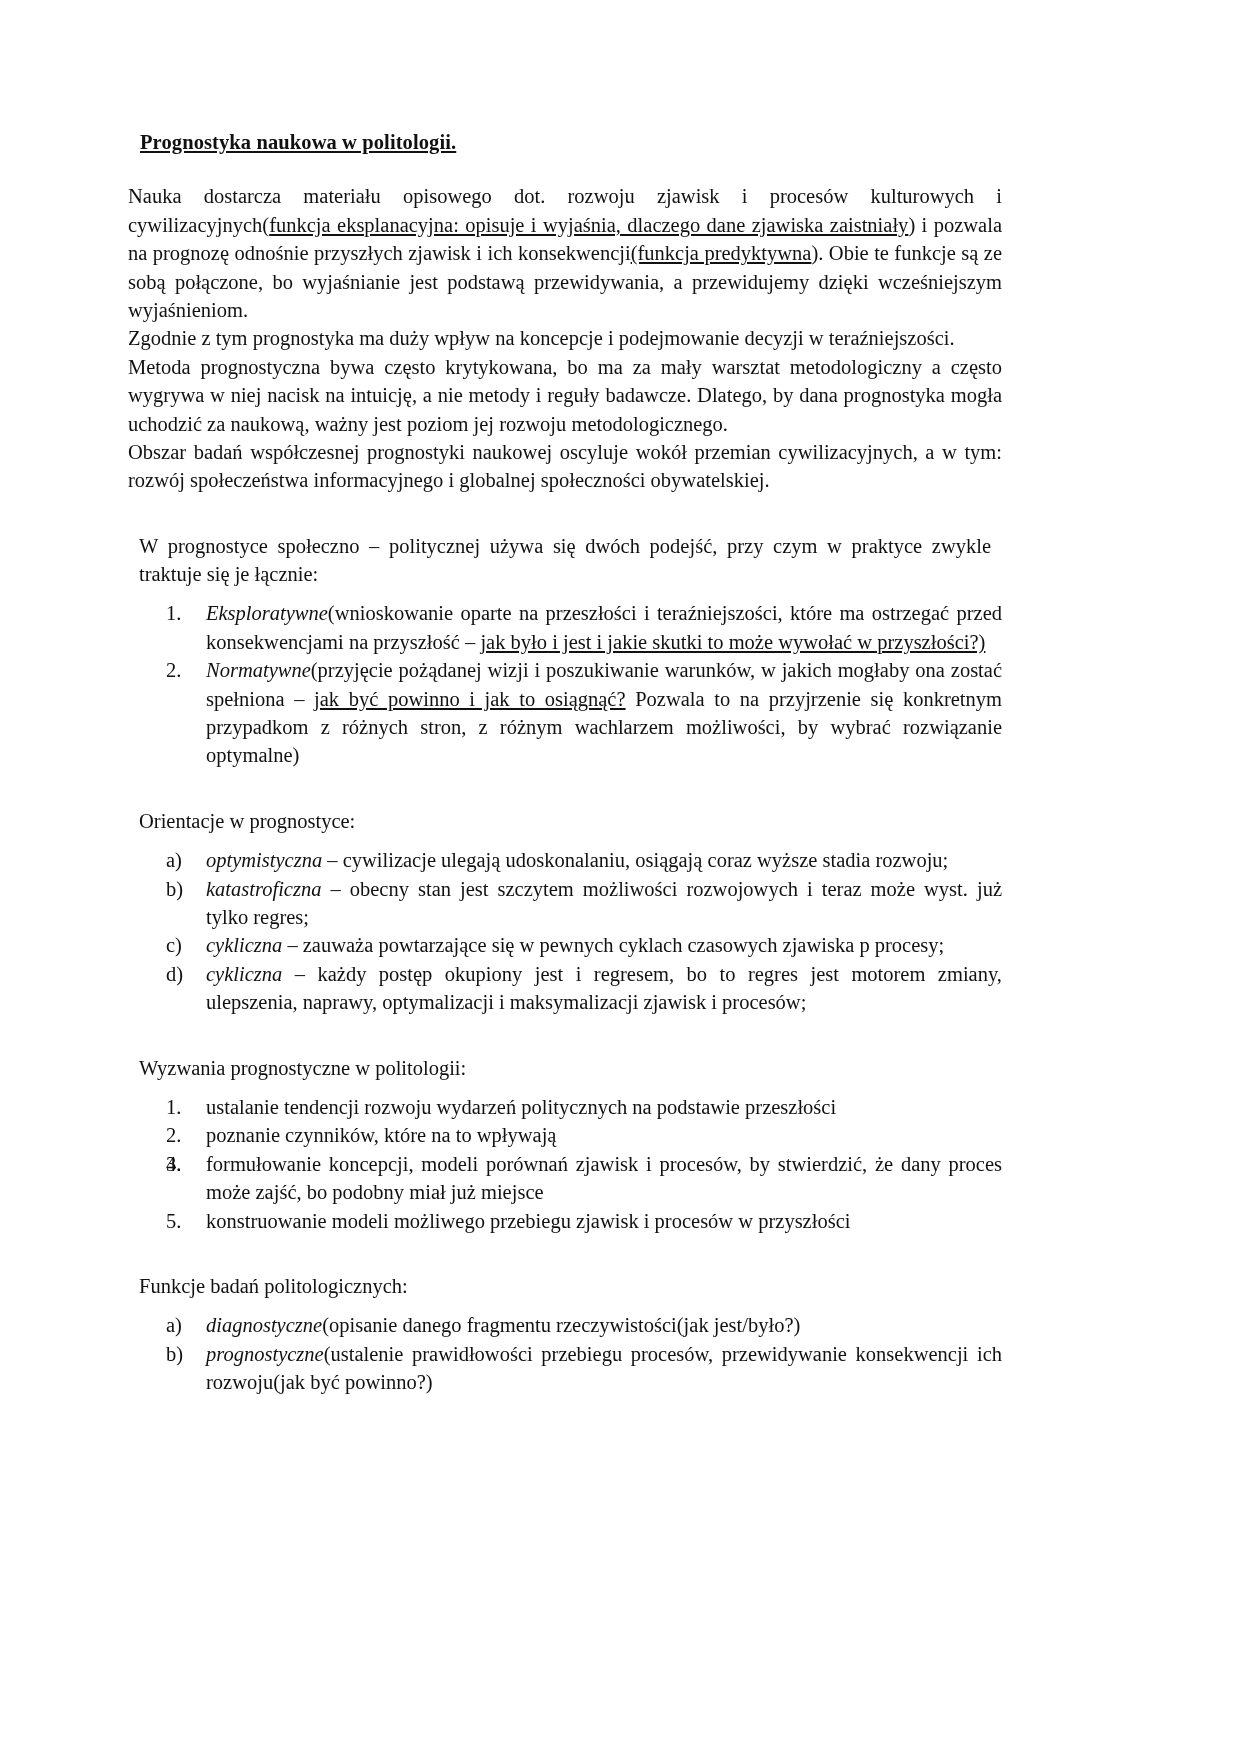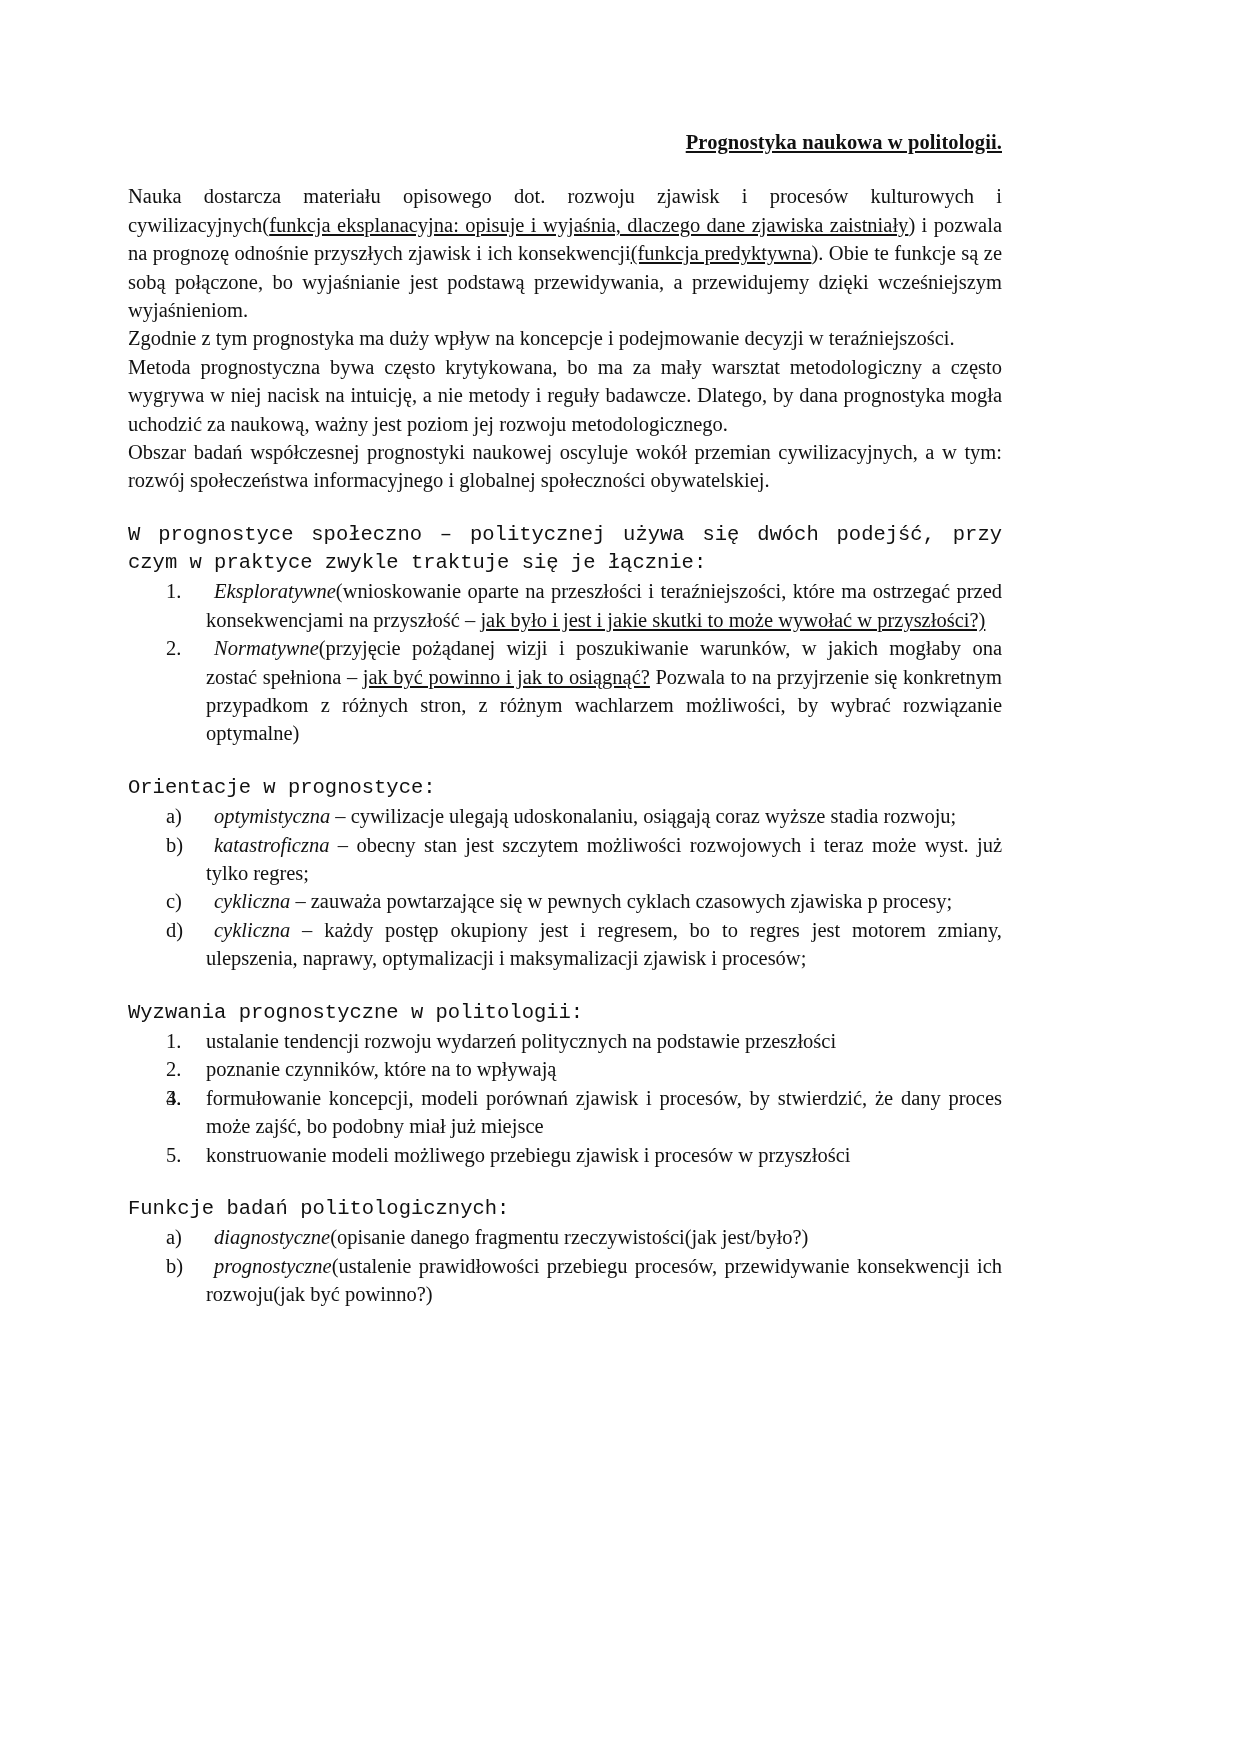--- a/index.html
+++ b/index.html
@@ -33,34 +33,33 @@
     text-justify: inter-word;
     color: #111;
   }
 
   h1.doc-title {
     font-size: 20.5px;
     font-weight: bold;
     text-decoration: underline;
     margin: 0 0 26px 12px;
     letter-spacing: 0.1px;
-    text-align: right;
+    text-align: left;
   }
 
   p.para {
     margin: 0;
     text-align: justify;
     text-indent: 0;
   }
   .spacer-md { height: 26px; }
 
   .lead {
-    margin: 0;
+    margin: 11px;
     text-align: justify;
-    font-family: Liberation Mono, monospace;
   }
 
   ol.list {
     margin: 0;
     padding: 0 0 0 0;
     list-style: none;
   }
   ol.list > li {
     position: relative;
     padding-left: 78px;
@@ -70,21 +69,21 @@
   ol.list > li > .marker {
     position: absolute;
     left: 38px;
     top: 0;
     width: 34px;
     text-align: left;
     font-style: normal;
   }
   ol.list.alpha > li { padding-left: 78px; }
 
-  .it { font-style: italic; margin-left: 8px; }
+  .it { font-style: italic; }
   .ul { text-decoration: underline; }
 
   .nojust { text-align: left; }
 </style>
 </head>
 <body>
 
 <div class="page">
   <div class="doc-body">
 

